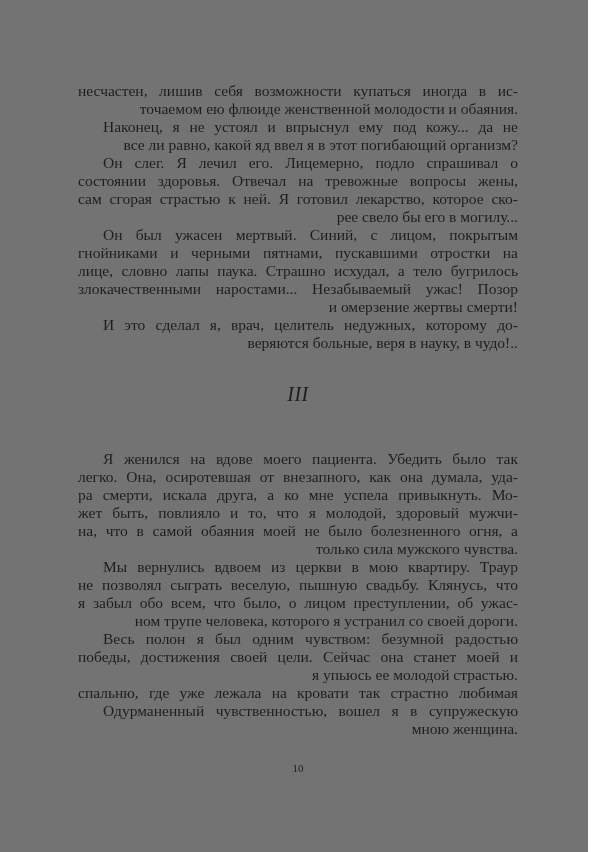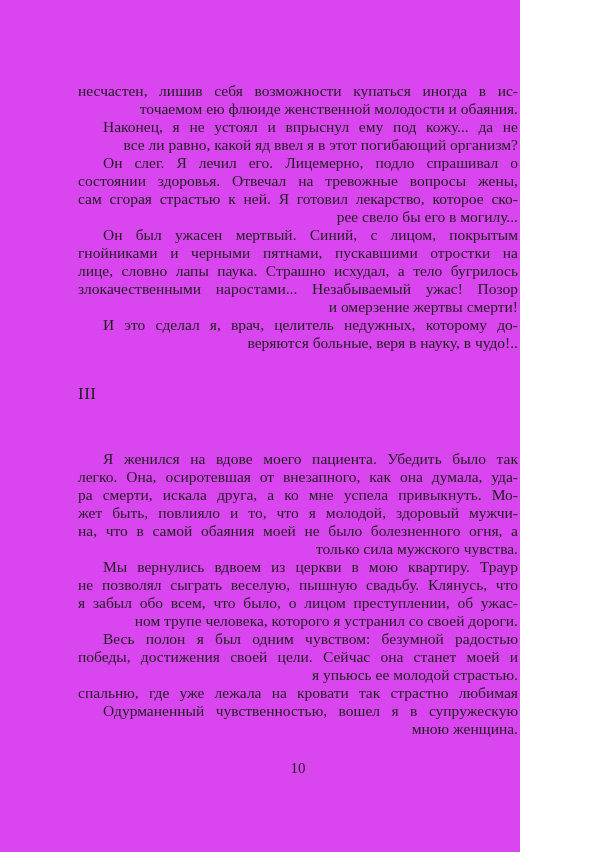--- a/index.html
+++ b/index.html
@@ -7,23 +7,23 @@
     padding: 0;
   }
   body {
     width: 600px;
     height: 852px;
     background: #ffffff;
     font-family: "Liberation Serif", serif;
   }
   .page {
     position: relative;
-    width: 520px;
+    width: 588px;
     height: 852px;
-    background: #d946ef;
+    background: #737373;
     overflow: hidden;
     color: #1e1e1e;
   }
   .text-col {
     margin-left: 78px;
     width: 440px;
     padding-top: 82px;
   }
   .line {
     font-size: 15.5px;
@@ -32,30 +32,32 @@
   }
   .line.j {
     text-align: justify;
     text-align-last: justify;
   }
   .line.ind {
     text-indent: 25px;
   }
   .chapter-heading {
     margin-top: 33px;
-    font-size: 17px;
+    font-size: 20px;
     line-height: 18px;
+    text-align: center;
     letter-spacing: 0.5px;
+    font-style: italic;
   }
   .section-2 {
     margin-top: 47px;
   }
   .page-number {
     margin-top: 22px;
-    font-size: 15px;
+    font-size: 11px;
     line-height: 16px;
     text-align: center;
   }
 </style>
 </head>
 <body>
 
 <div class="page">
   <div class="text-col">
     <div class="section">

